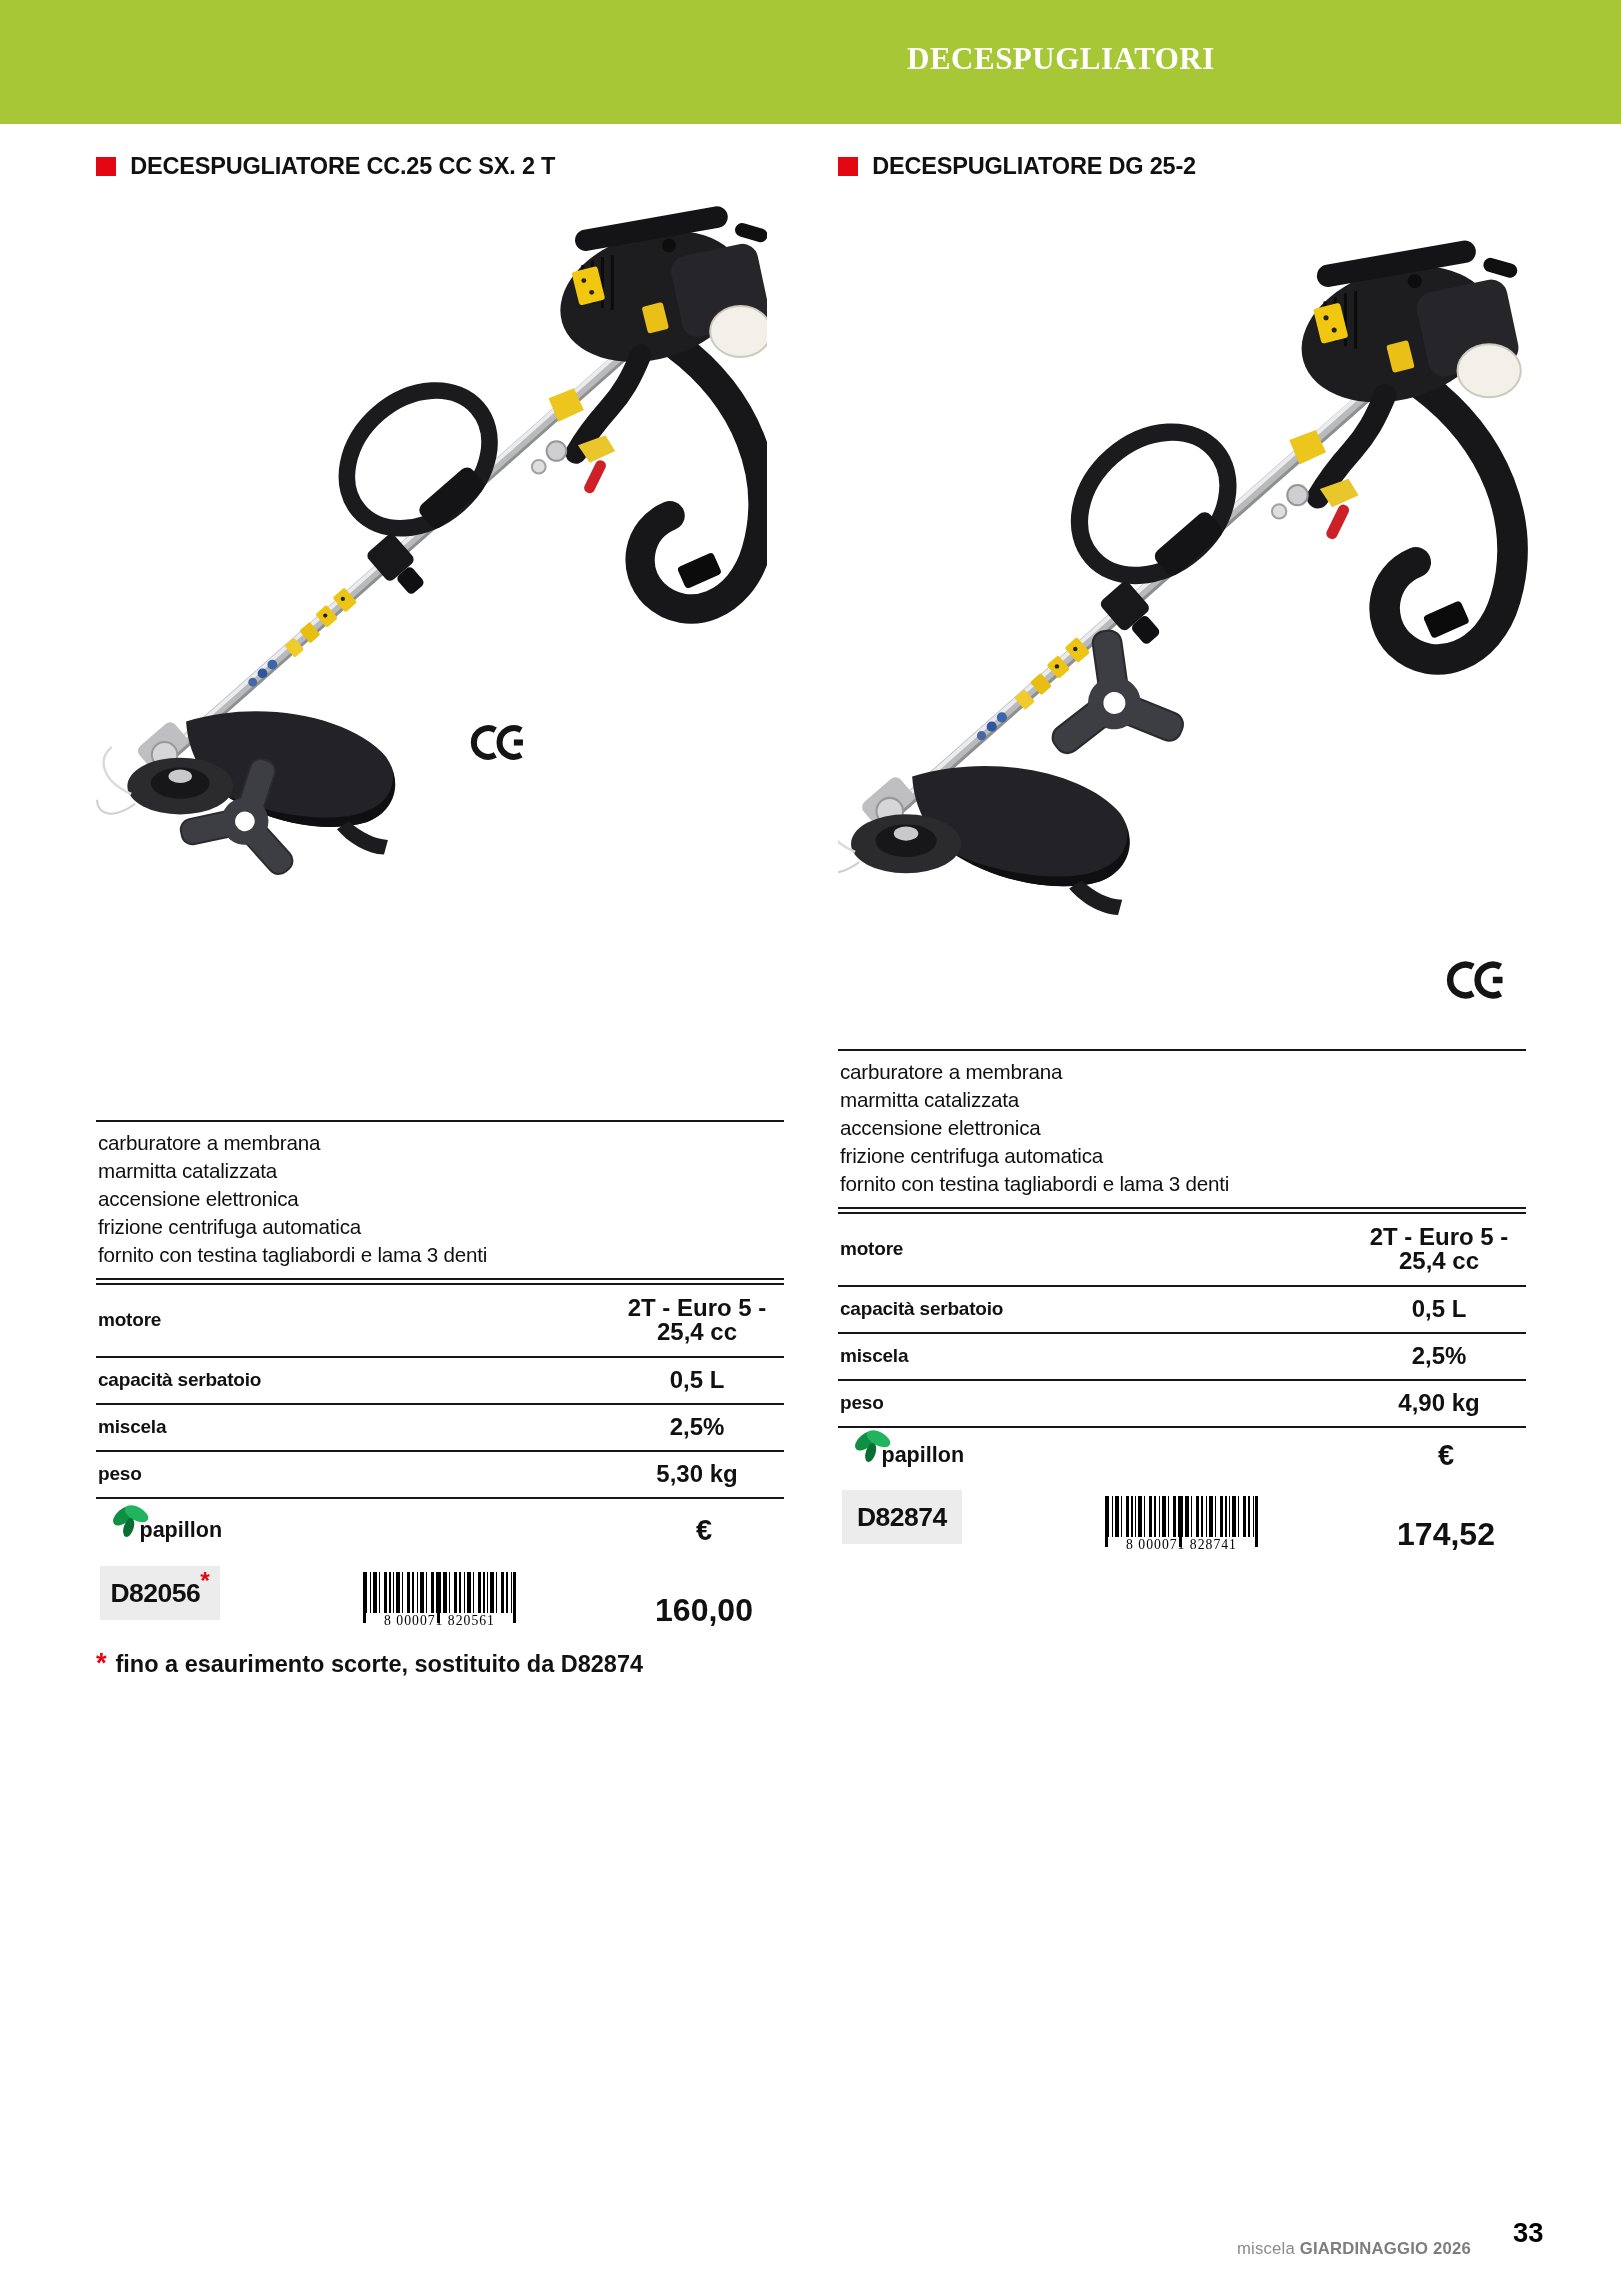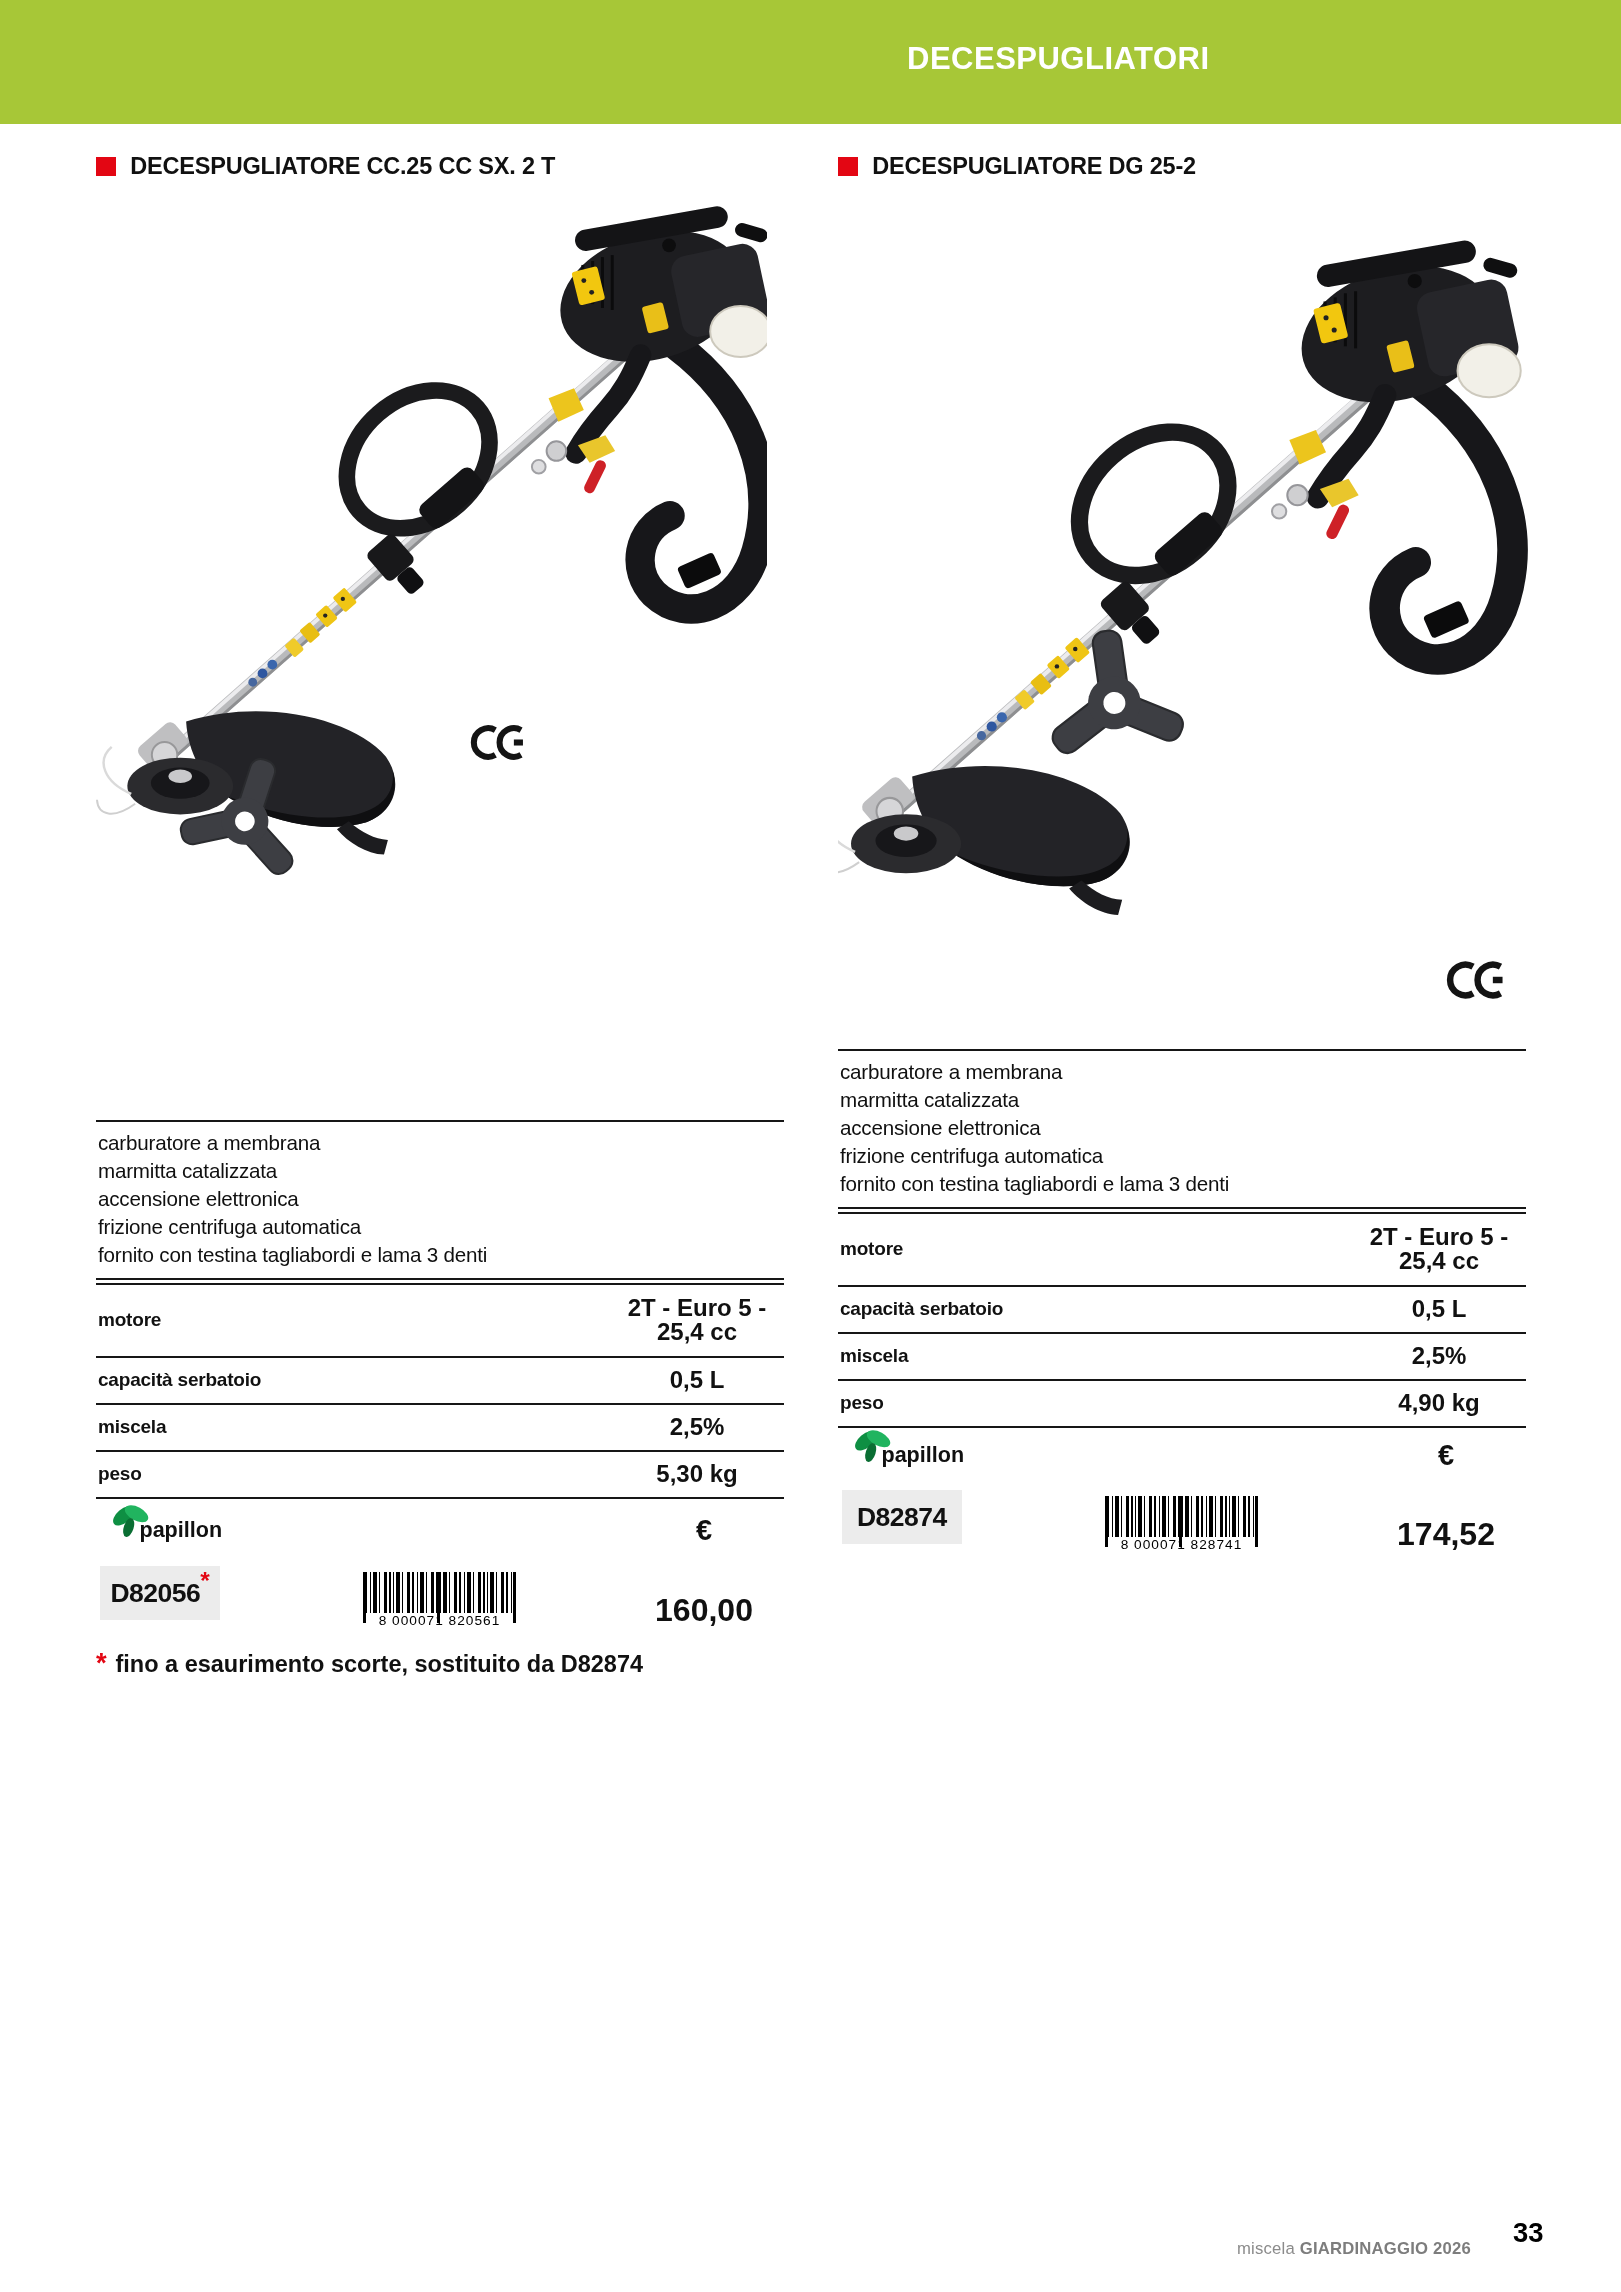--- a/index.html
+++ b/index.html
@@ -5,21 +5,21 @@
   html,body { margin:0; padding:0; }
   body {
     width:1621px; height:2293px; position:relative; background:#ffffff;
     font-family:"Liberation Sans", sans-serif; color:#111;
     overflow:hidden;
   }
   
   .topbar { position:absolute; left:0; top:0; width:1621px; height:124px; background:#a7c737; }
   .topbar-title {
     position:absolute; left:907px; top:41px; font-size:31px; font-weight:bold;
-    color:#ffffff; letter-spacing:0.5px;
+    color:#ffffff; letter-spacing:0.5px;font-family:Liberation Serif, serif;
   }
   
   .product { position:absolute; top:0; width:688px; height:2156px; }
   .product.colL { left:96px; }
   .product.colR { left:838px; }
 
   .p-title { position:absolute; top:153px; left:0; display:flex; align-items:center; gap:14.7px; }
   .red-sq { width:19.6px; height:19.6px; background:#e30613; flex:0 0 auto; }
   .p-title h2 { margin:0; font-size:23.5px; font-weight:bold; letter-spacing:-0.2px; white-space:nowrap; }
 
@@ -68,21 +68,21 @@
     position:absolute; left:5.9px; right:5.9px; top:0; height:41px;
     background:repeating-linear-gradient(90deg,
       #000 0 2px, #fff 2px 4.9px, #000 4.9px 5.9px, #fff 5.9px 7.8px,
       #000 7.8px 11.8px, #fff 11.8px 13.7px, #000 13.7px 14.7px, #fff 14.7px 18.6px,
       #000 18.6px 21.6px, #fff 21.6px 23.5px);
   }
   .bguard { position:absolute; top:0; width:2.9px; height:51px; background:#000; }
   .bguard.g1 { left:3.9px; } .bguard.g2 { left:78px; } .bguard.g3 { right:3.9px; }
   .bdigits {
     position:absolute; left:0; right:0; top:41px; text-align:center;
-    font-family:Liberation Sans, sans-serif; font-size:13.7px; letter-spacing:1px;
+    font-family:Liberation Serif, serif; font-size:13.7px; letter-spacing:1px;
     background:transparent; color:#000; white-space:pre;
   }
 
   
   .footnote { position:absolute; left:0; top:1647px; font-size:23.5px; font-weight:bold; white-space:nowrap; }
   .footnote .star { color:#e30613; font-size:27.4px; margin-right:8.8px; }
 
   
   .footer-catalog { position:absolute; top:2239px; left:1157px; width:314px; text-align:right;
                     font-size:16.7px; color:#8b8b8b; letter-spacing:0.2px; }

